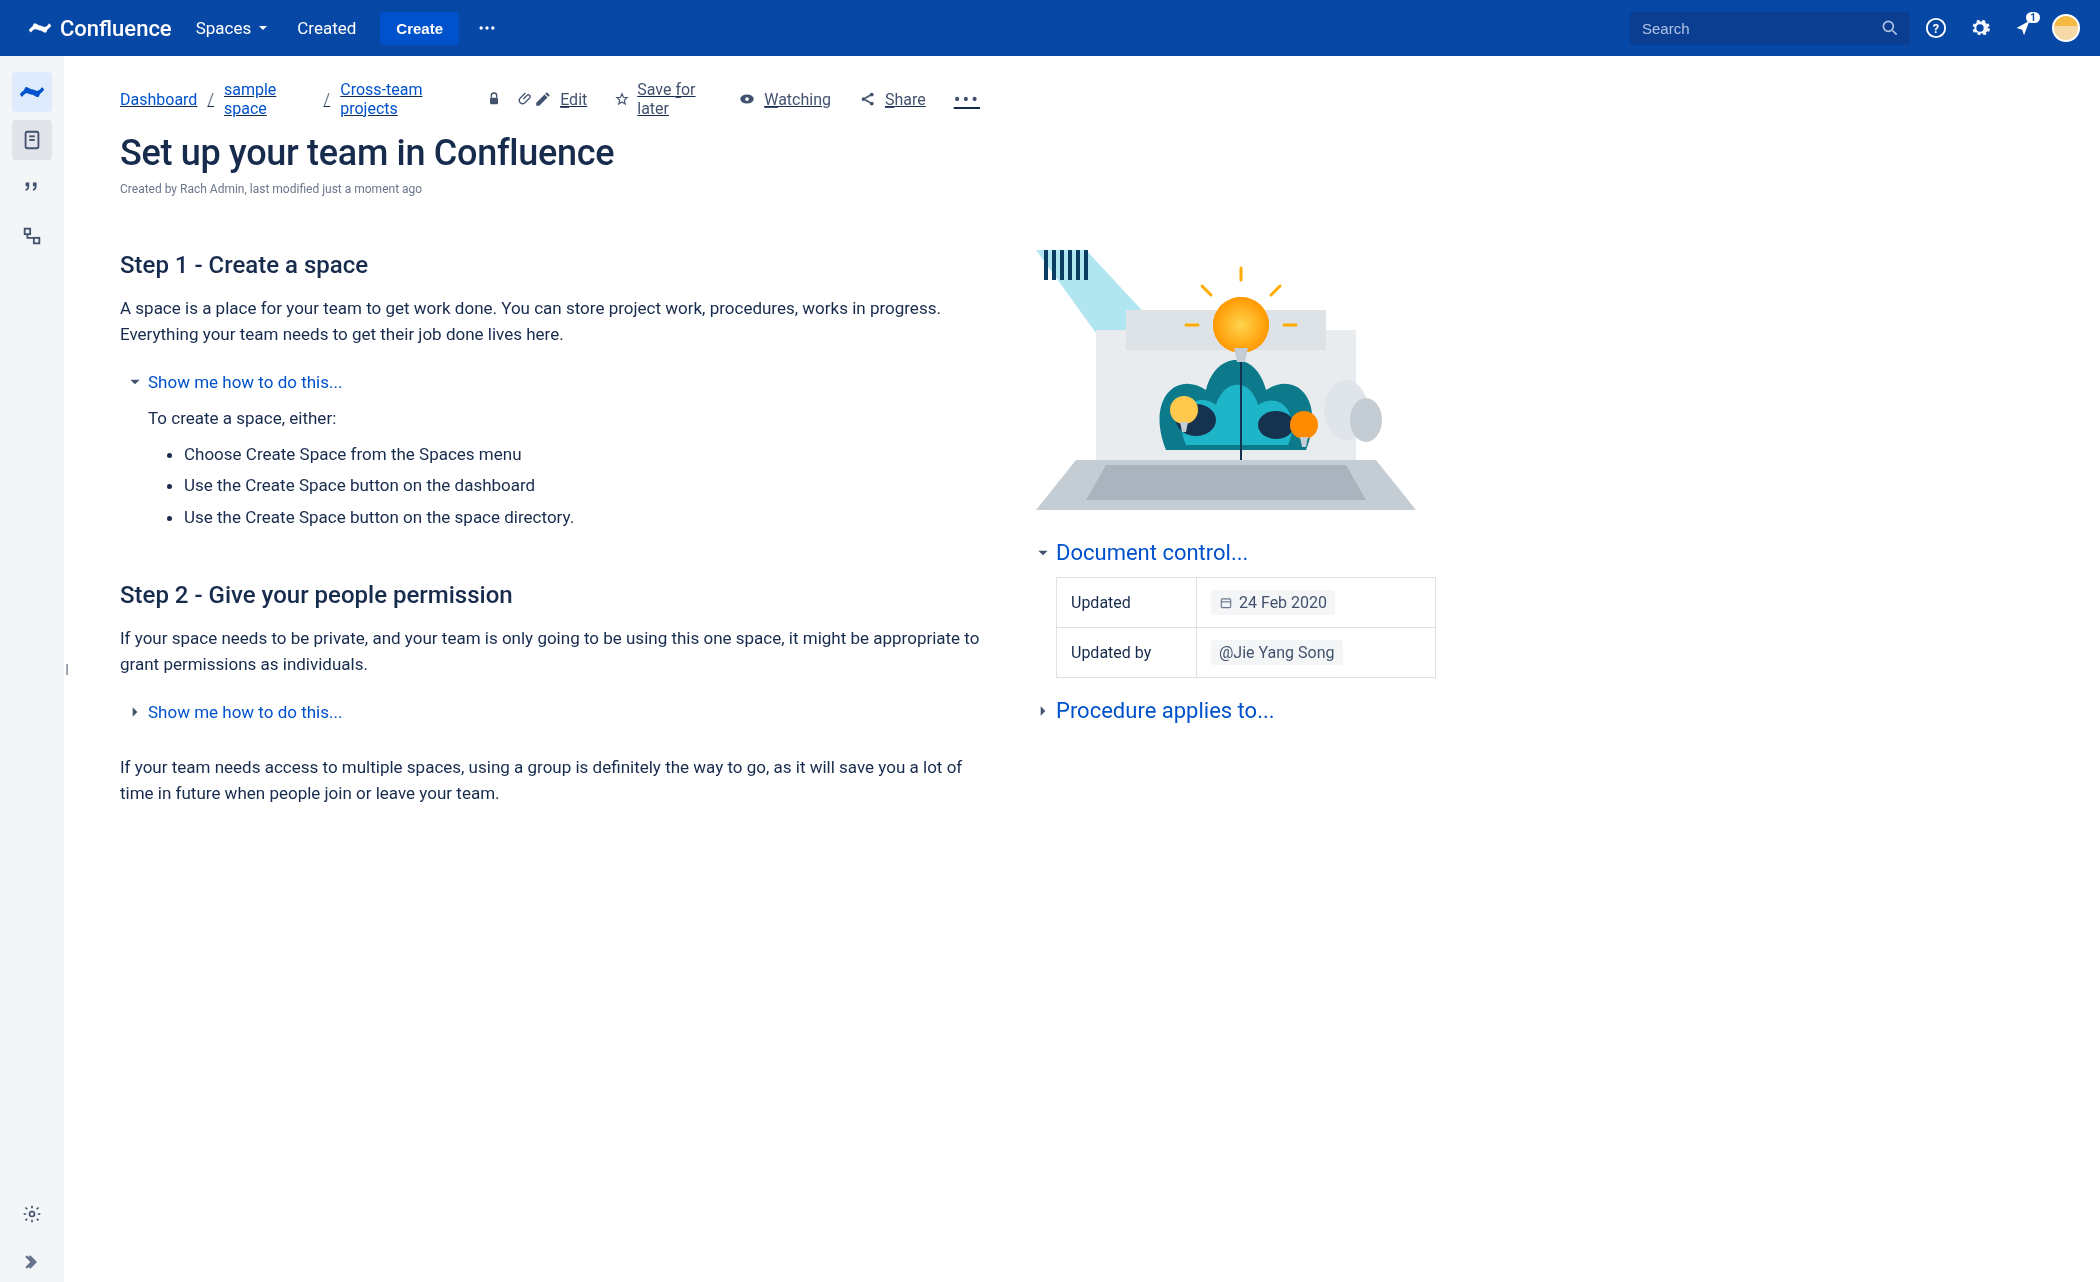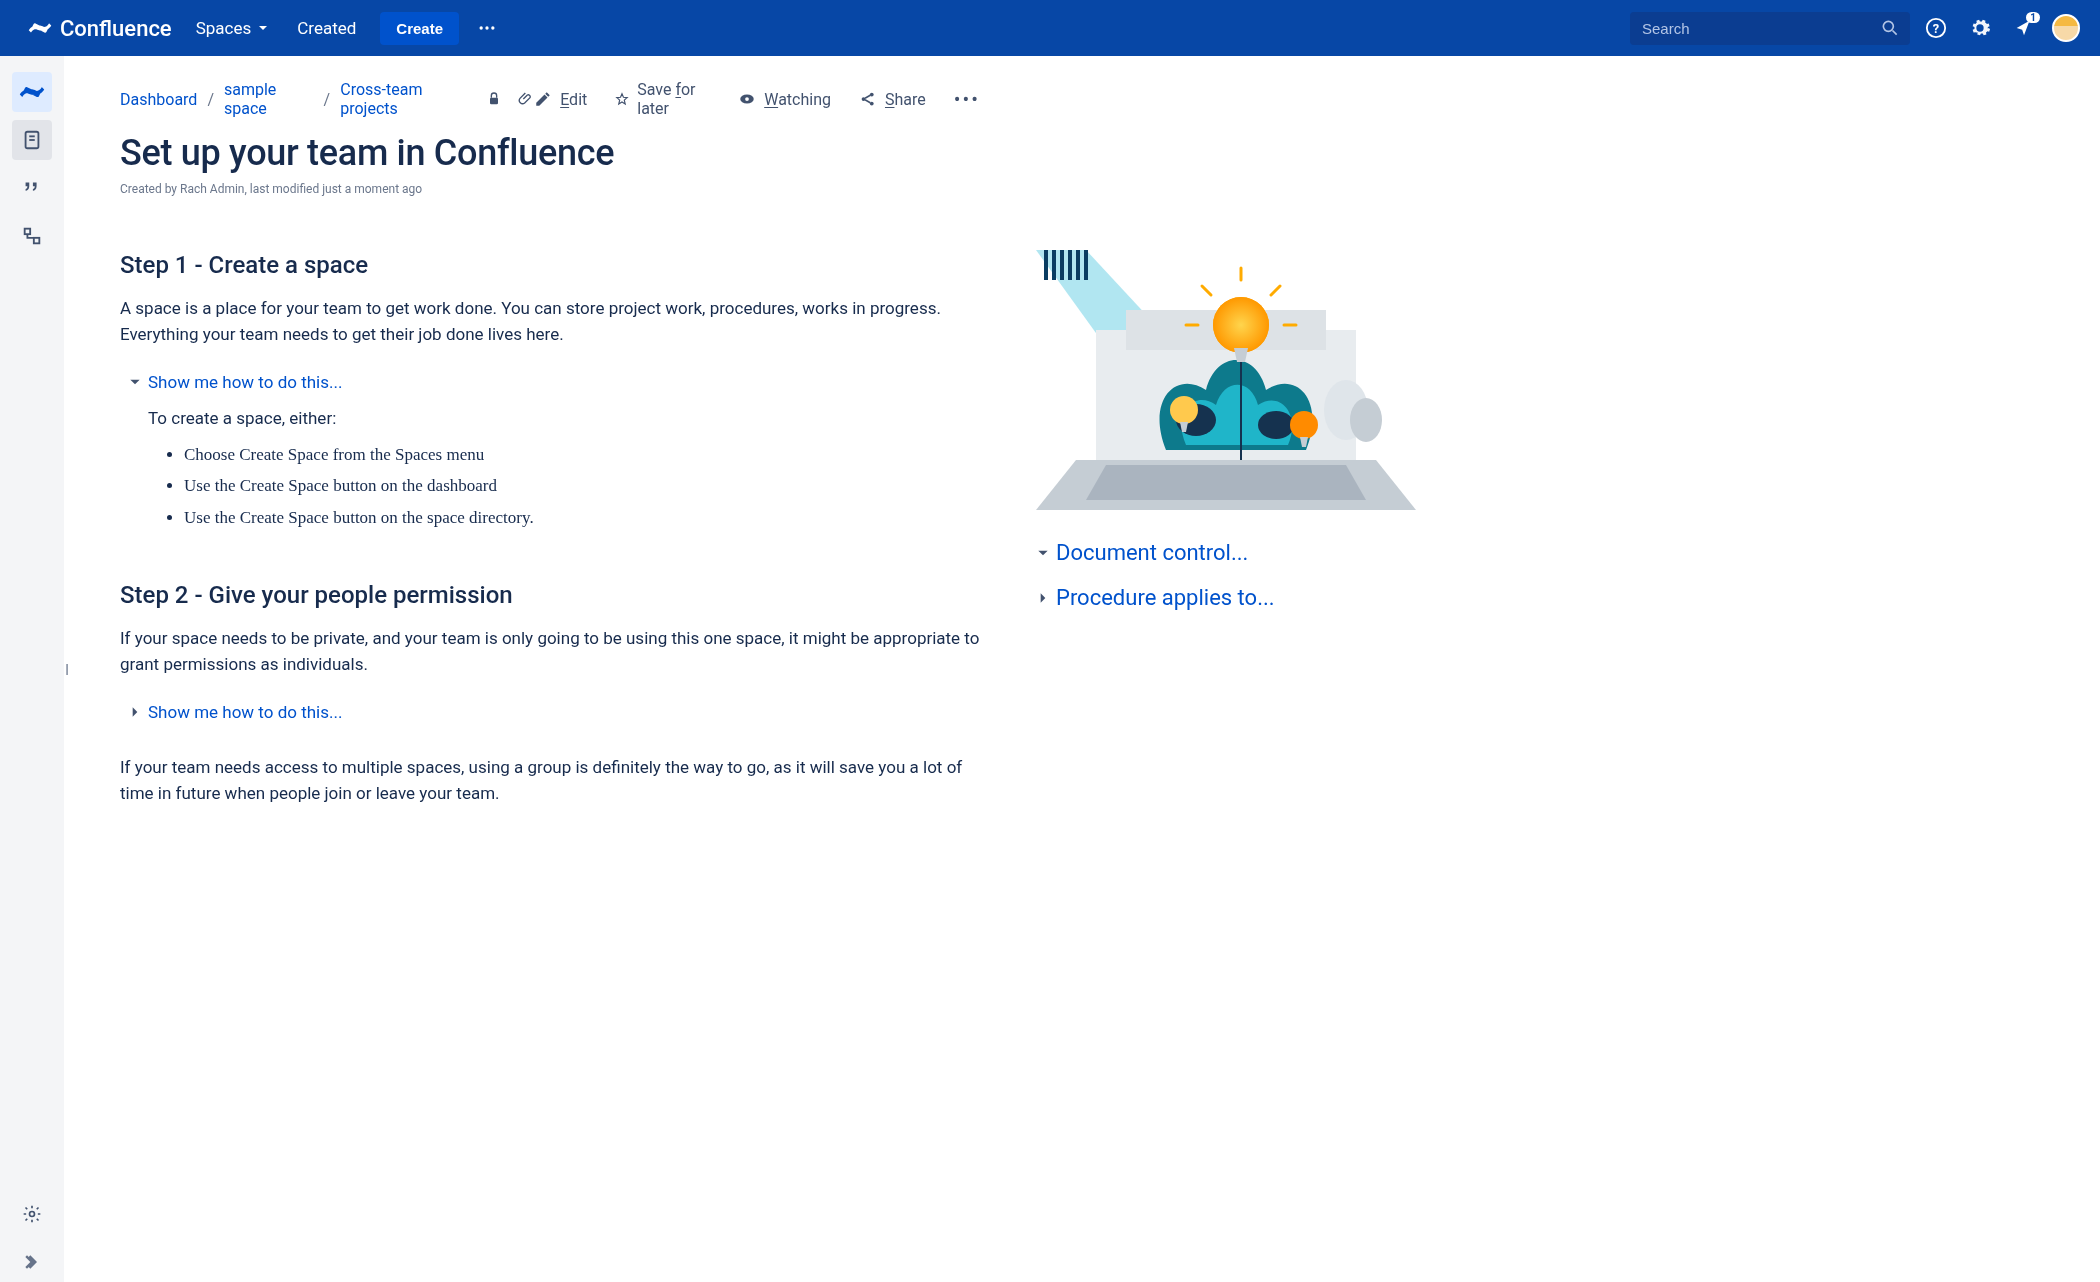--- a/index.html
+++ b/index.html
@@ -24,42 +24,42 @@
 .side-item { width: 40px; height: 40px; display: flex; align-items: center; justify-content: center; border-radius: 4px; cursor: pointer; color: #42526e; }
 .side-item.active { background: #deebff; }
 .side-item.selected { background: #e2e4e9; }
 .side-spacer { flex: 1; }
 .expand-handle { position: absolute; right: -3px; top: 50%; transform: translateY(-50%); color: #8993a4; font-size: 12px; letter-spacing: -2px; cursor: ew-resize; }
 
 .content { flex: 1; overflow-y: auto; padding: 24px 40px 40px 56px; display: flex; gap: 56px; }
 .main-col { flex: 1; max-width: 860px; }
 .side-col { width: 380px; padding-top: 170px; }
 
-.page-header-row { display: flex; align-items: flex-start; margin-bottom: 14px; }
+.page-header-row { display: flex; align-items: flex-start; margin-bottom: 14px; text-decoration: underline; }
 .breadcrumbs { display: flex; align-items: center; gap: 10px; font-size: 16px; }
 .breadcrumbs a { color: #0052cc; text-decoration: none; cursor: pointer; }
 .breadcrumbs .sep { color: #6b778c; }
 .bc-icon { color: #42526e; display:inline-flex; margin-left:6px; cursor:pointer;}
 
 .page-actions { display: flex; align-items: center; gap: 28px; font-size: 16px; color: #42526e; }
 .page-action { display: flex; align-items: center; gap: 8px; cursor: pointer; }
 .page-action .ul { text-decoration: underline; text-underline-offset: 2px; }
 .page-action svg, .page-action .picon { width: 18px; height: 18px; }
 .page-actions .more-dots { letter-spacing: 2px; font-size: 20px; cursor: pointer; color:#42526e;}
 
 h1.page-title { font-size: 36px; font-weight: 500; color: #172b4d; margin: 10px 0 8px; letter-spacing: -0.3px; }
 .byline { color: #6b778c; font-size: 12px; margin-bottom: 55px; }
 
 h2.step { font-size: 24px; font-weight: 500; color: #172b4d; margin: 24px 0 16px; }
 .para { font-size: 17px; line-height: 1.55; color: #172b4d; margin-bottom: 24px; }
 .expander { display: flex; align-items: center; gap: 6px; color: #0052cc; font-size: 17px; cursor: pointer; margin: 16px 0 16px 8px; }
 .expander svg { width: 14px; height: 14px; }
 .sub-para { font-size: 17px; margin-left: 28px; margin-bottom: 12px; }
 ul.how-list { margin-left: 64px; font-size: 17px; line-height: 1.75; }
-ul.how-list li { margin-bottom: 2px; font-family: Liberation Serif, serif; }
+ul.how-list li { margin-bottom: 2px; }
 
 .illus { width: 100%; height: 270px; position: relative; }
 
 .side-expander { display: flex; align-items: center; gap: 6px; color: #0052cc; font-size: 22px; cursor: pointer; margin: 20px 0 12px 0; }
 
 .dc-table { border-collapse: collapse; width: 100%; font-size: 16px; margin-left: 20px; }
 .dc-table td { border: 1px solid #dfe1e6; padding: 12px 14px; }
 .dc-table td:first-child { background: #fff; color: #172b4d; width: 140px; }
 .chip { background: #f4f5f7; border-radius: 3px; padding: 3px 8px; display: inline-flex; align-items: center; gap: 6px; color: #42526e; }
 .chip svg { width: 14px; height: 14px; }
@@ -294,20 +294,40 @@
             </defs>
         </svg>
       </div>
 
       <div class="side-expander">
         <svg width="14" height="14" viewBox="0 0 12 12">
             <path fill="#42526e" d="M2 4l4 4 4-4z"></path>
           </svg>
         <span>Document control...</span>
       </div>
+      <table class="dc-table">
+        <tbody>
+            <tr>
+          <td>Updated</td>
+          <td><span class="chip">
+            <svg viewBox="0 0 24 24">
+                    <rect x="4" y="5" width="16" height="15" rx="2" stroke="#6b778c" stroke-width="2" fill="none"></rect>
+                    <line x1="4" y1="10" x2="20" y2="10" stroke="#6b778c" stroke-width="2"></line>
+                  </svg>
+            <span>24 Feb 2020</span>
+          </span></td>
+        </tr>
+        <tr>
+          <td>Updated by</td>
+          <td><span class="chip">
+            <span>@Jie Yang Song</span>
+          </span></td>
+        </tr>
+      </tbody>
+        </table>
 
       <div class="side-expander" style="margin-top:20px">
         <svg width="14" height="14" viewBox="0 0 12 12">
             <path fill="#42526e" d="M4 2l4 4-4 4z"></path>
           </svg>
         <span>Procedure applies to...</span>
       </div>
     </div>
   </div>
 </div>

